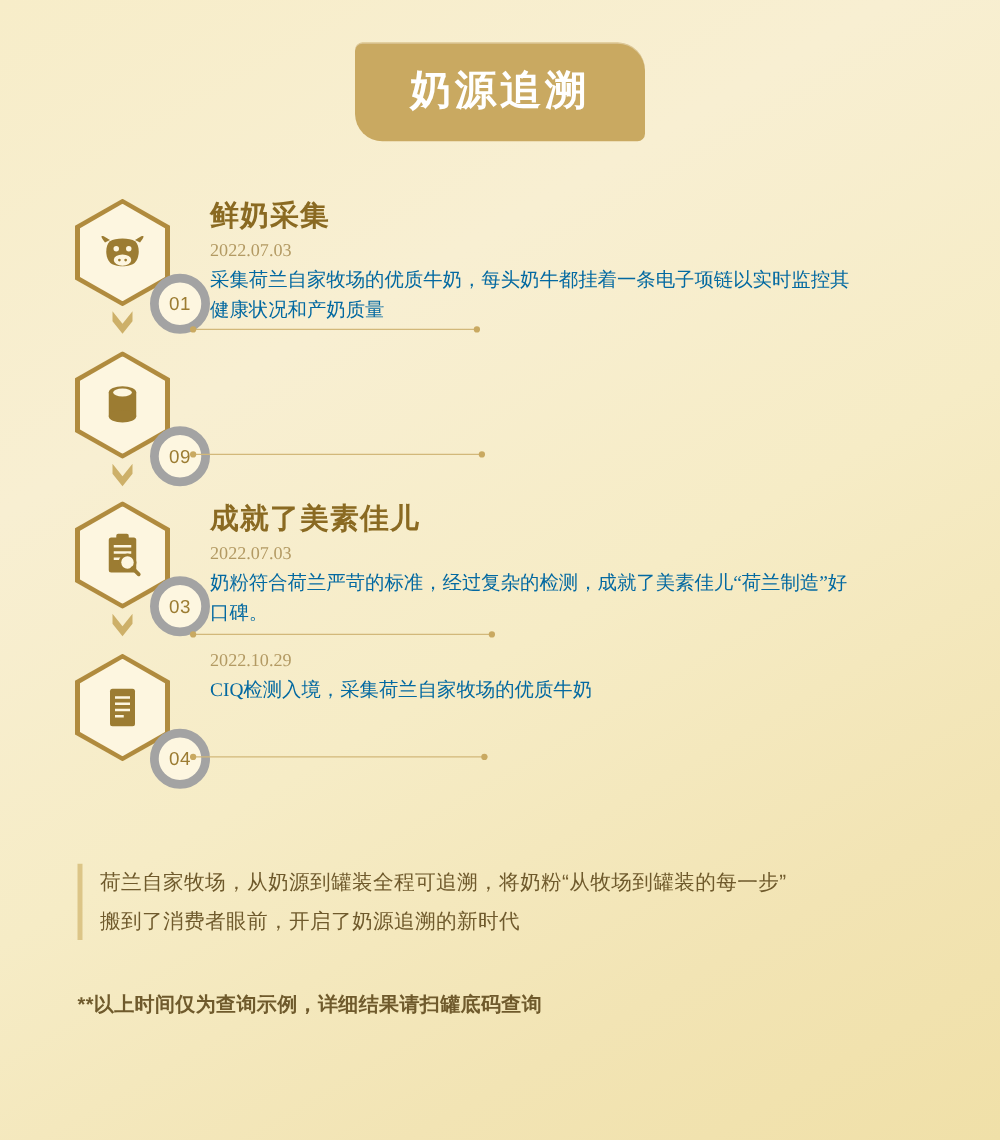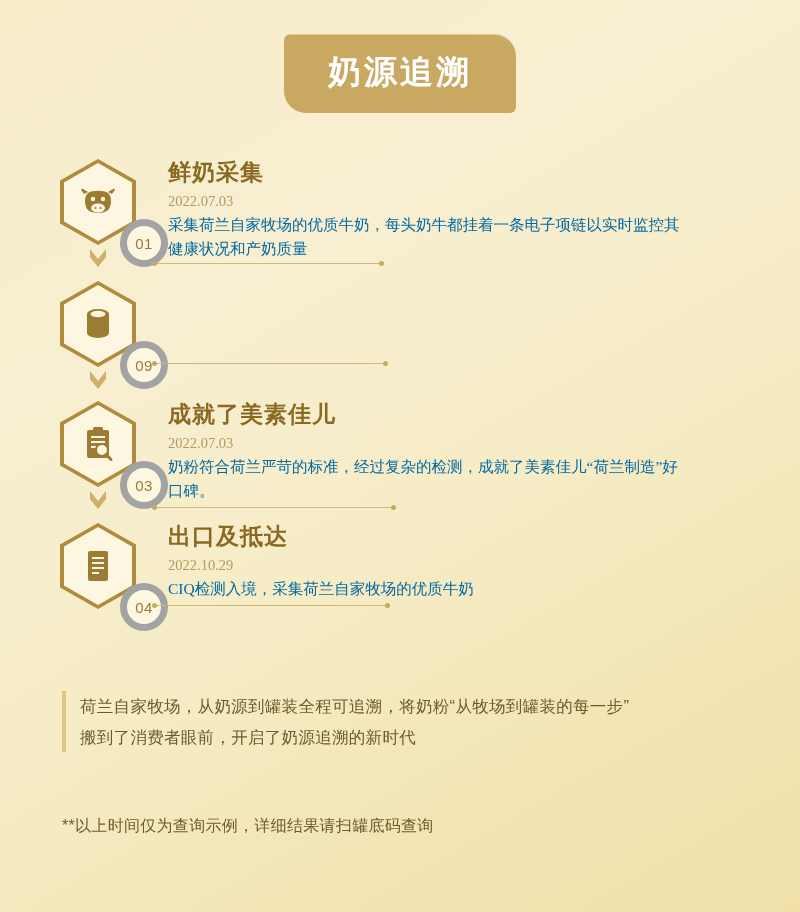--- a/index.html
+++ b/index.html
@@ -148,23 +148,23 @@
   }
   .summary p {
     margin: 0;
     font-size: 16.5px;
     line-height: 1.85;
     color: #6f5a2c;
     letter-spacing: 0.3px;
   }
 
   .footnote {
-    margin: 64px 0 0 62px;
+    margin: 42px 0 0 62px;
     font-size: 16px;
-    font-weight: normal;
+    font-weight: bold;
     color: #6f5a2c;
     letter-spacing: 0.3px;
   }
 </style>
 </head>
 <body>
 
 <div class="title-wrap">
   <div class="title-plate">奶源追溯</div>
 </div>
@@ -277,21 +277,20 @@
           <rect x="4" y="2" width="20" height="30" rx="2" fill="#9c7c32"></rect>
           <rect x="8" y="8" width="12" height="2" fill="#fdf6e0"></rect>
           <rect x="8" y="13" width="12" height="2" fill="#fdf6e0"></rect>
           <rect x="8" y="18" width="12" height="2" fill="#fdf6e0"></rect>
           <rect x="8" y="23" width="7" height="2" fill="#fdf6e0"></rect>
         </svg>
       </div>
     </div>
     <div class="num">04</div>
     <div class="content">
-      <div class="step-title">出口及抵达</div>
       <div class="step-date">2022.10.29</div>
       <div class="step-desc">CIQ检测入境，采集荷兰自家牧场的优质牛奶</div>
     </div>
     <div class="rule-line" style="top:86px; width:238px;">
       <div class="rule-dot" style="left:0;"></div>
       <div class="rule-dot" style="right:0;"></div>
     </div>
   </div>
 
 </div>

